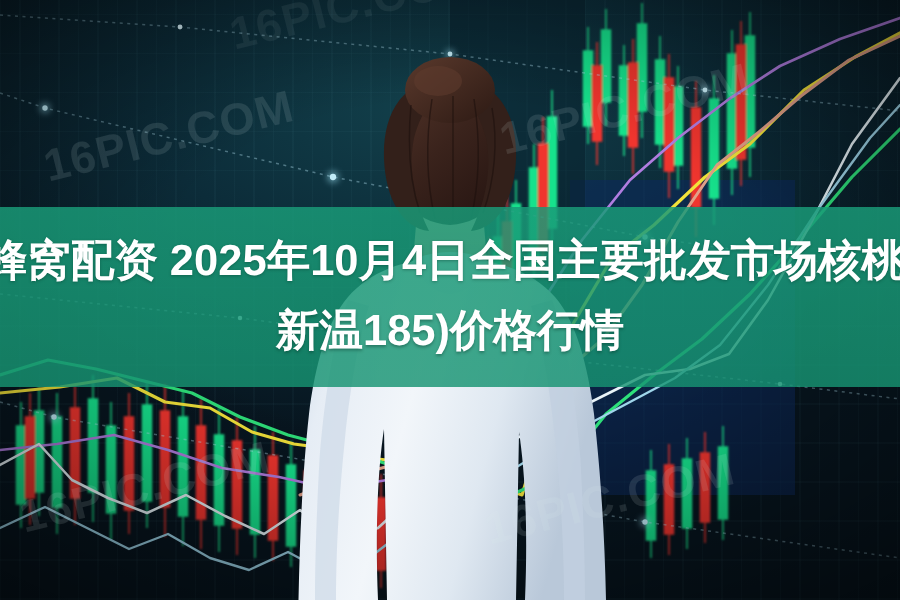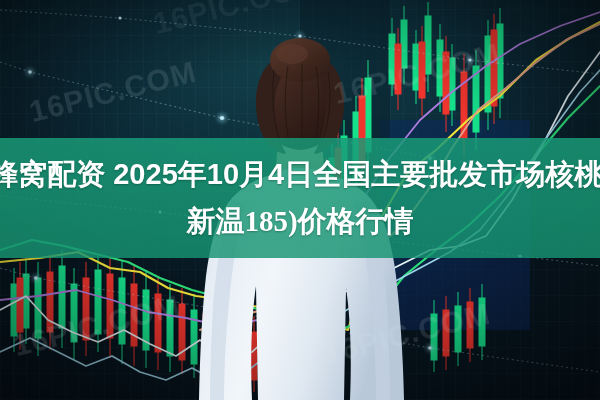--- a/index.html
+++ b/index.html
@@ -100,21 +100,21 @@
   .title-line {
     color: #ffffff;
     font-weight: bold;
     font-size: 29px;
     line-height: 47px;
     letter-spacing: 0px;
     white-space: nowrap;
     text-shadow: 0 1px 2px rgba(0,40,30,0.35);
   }
   .title-line.l1 { padding-left: 2px; }
-  .title-line.l2 { padding-left: 0px; font-family: Liberation Serif, serif; }
+  .title-line.l2 { padding-left: 0px; }
 
   
   .wm {
     position: absolute;
     color: rgba(225,235,240,0.12);
     font-size: 30px;
     font-weight: bold;
     letter-spacing: 1px;
     white-space: nowrap;
     transform-origin: left top;

